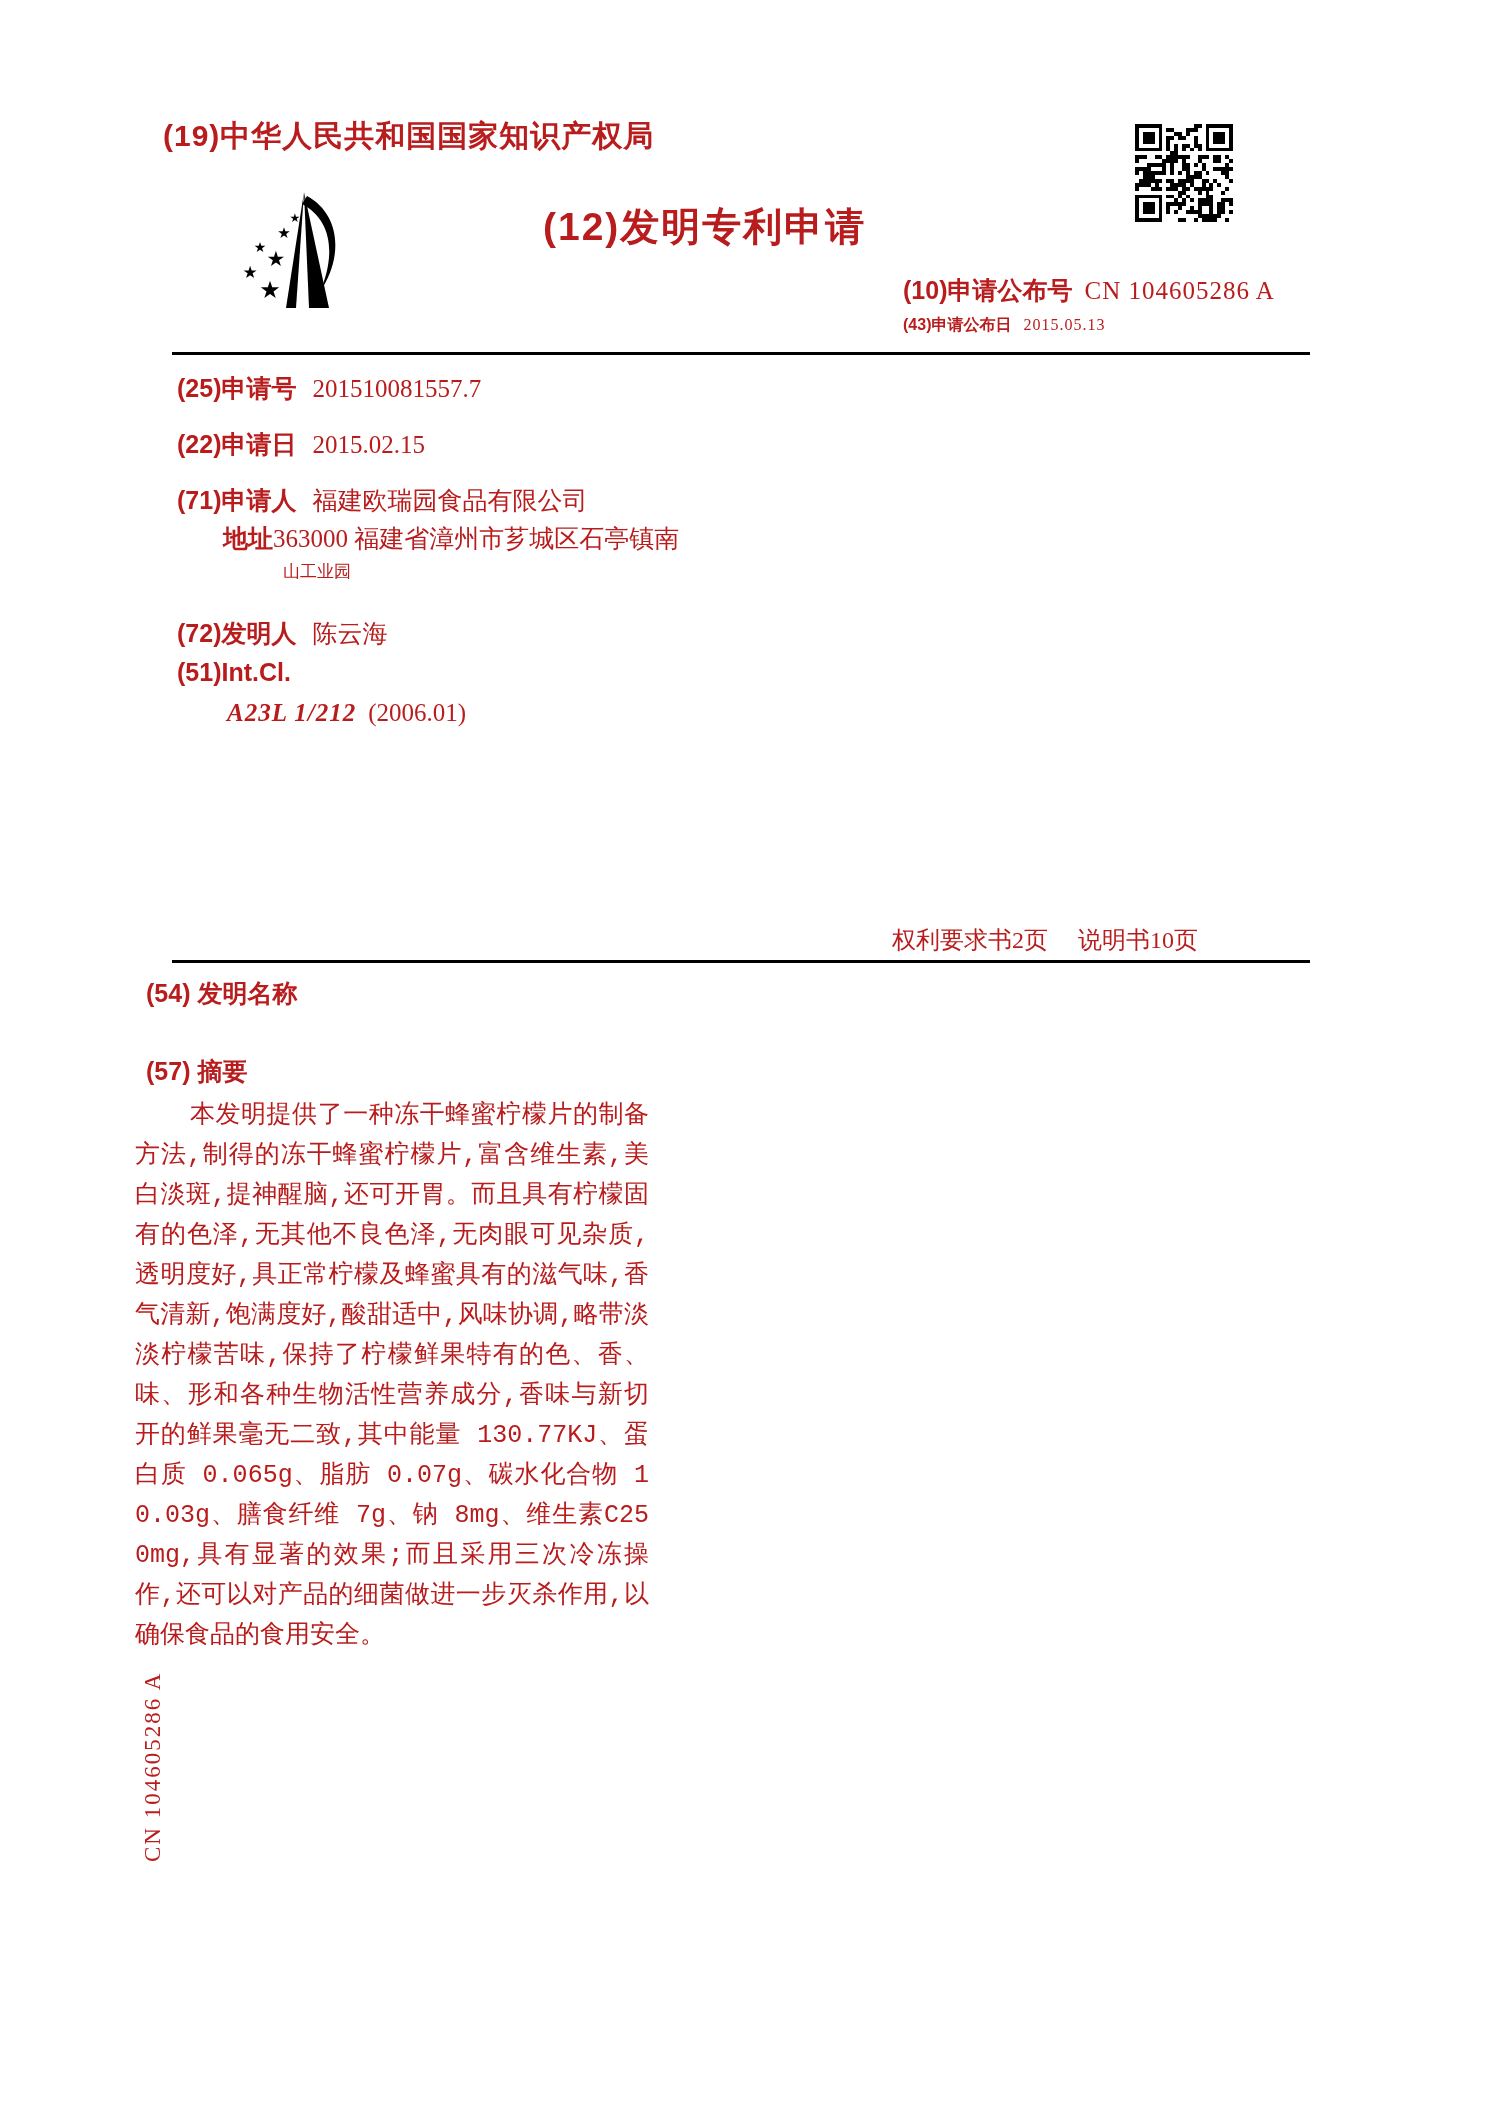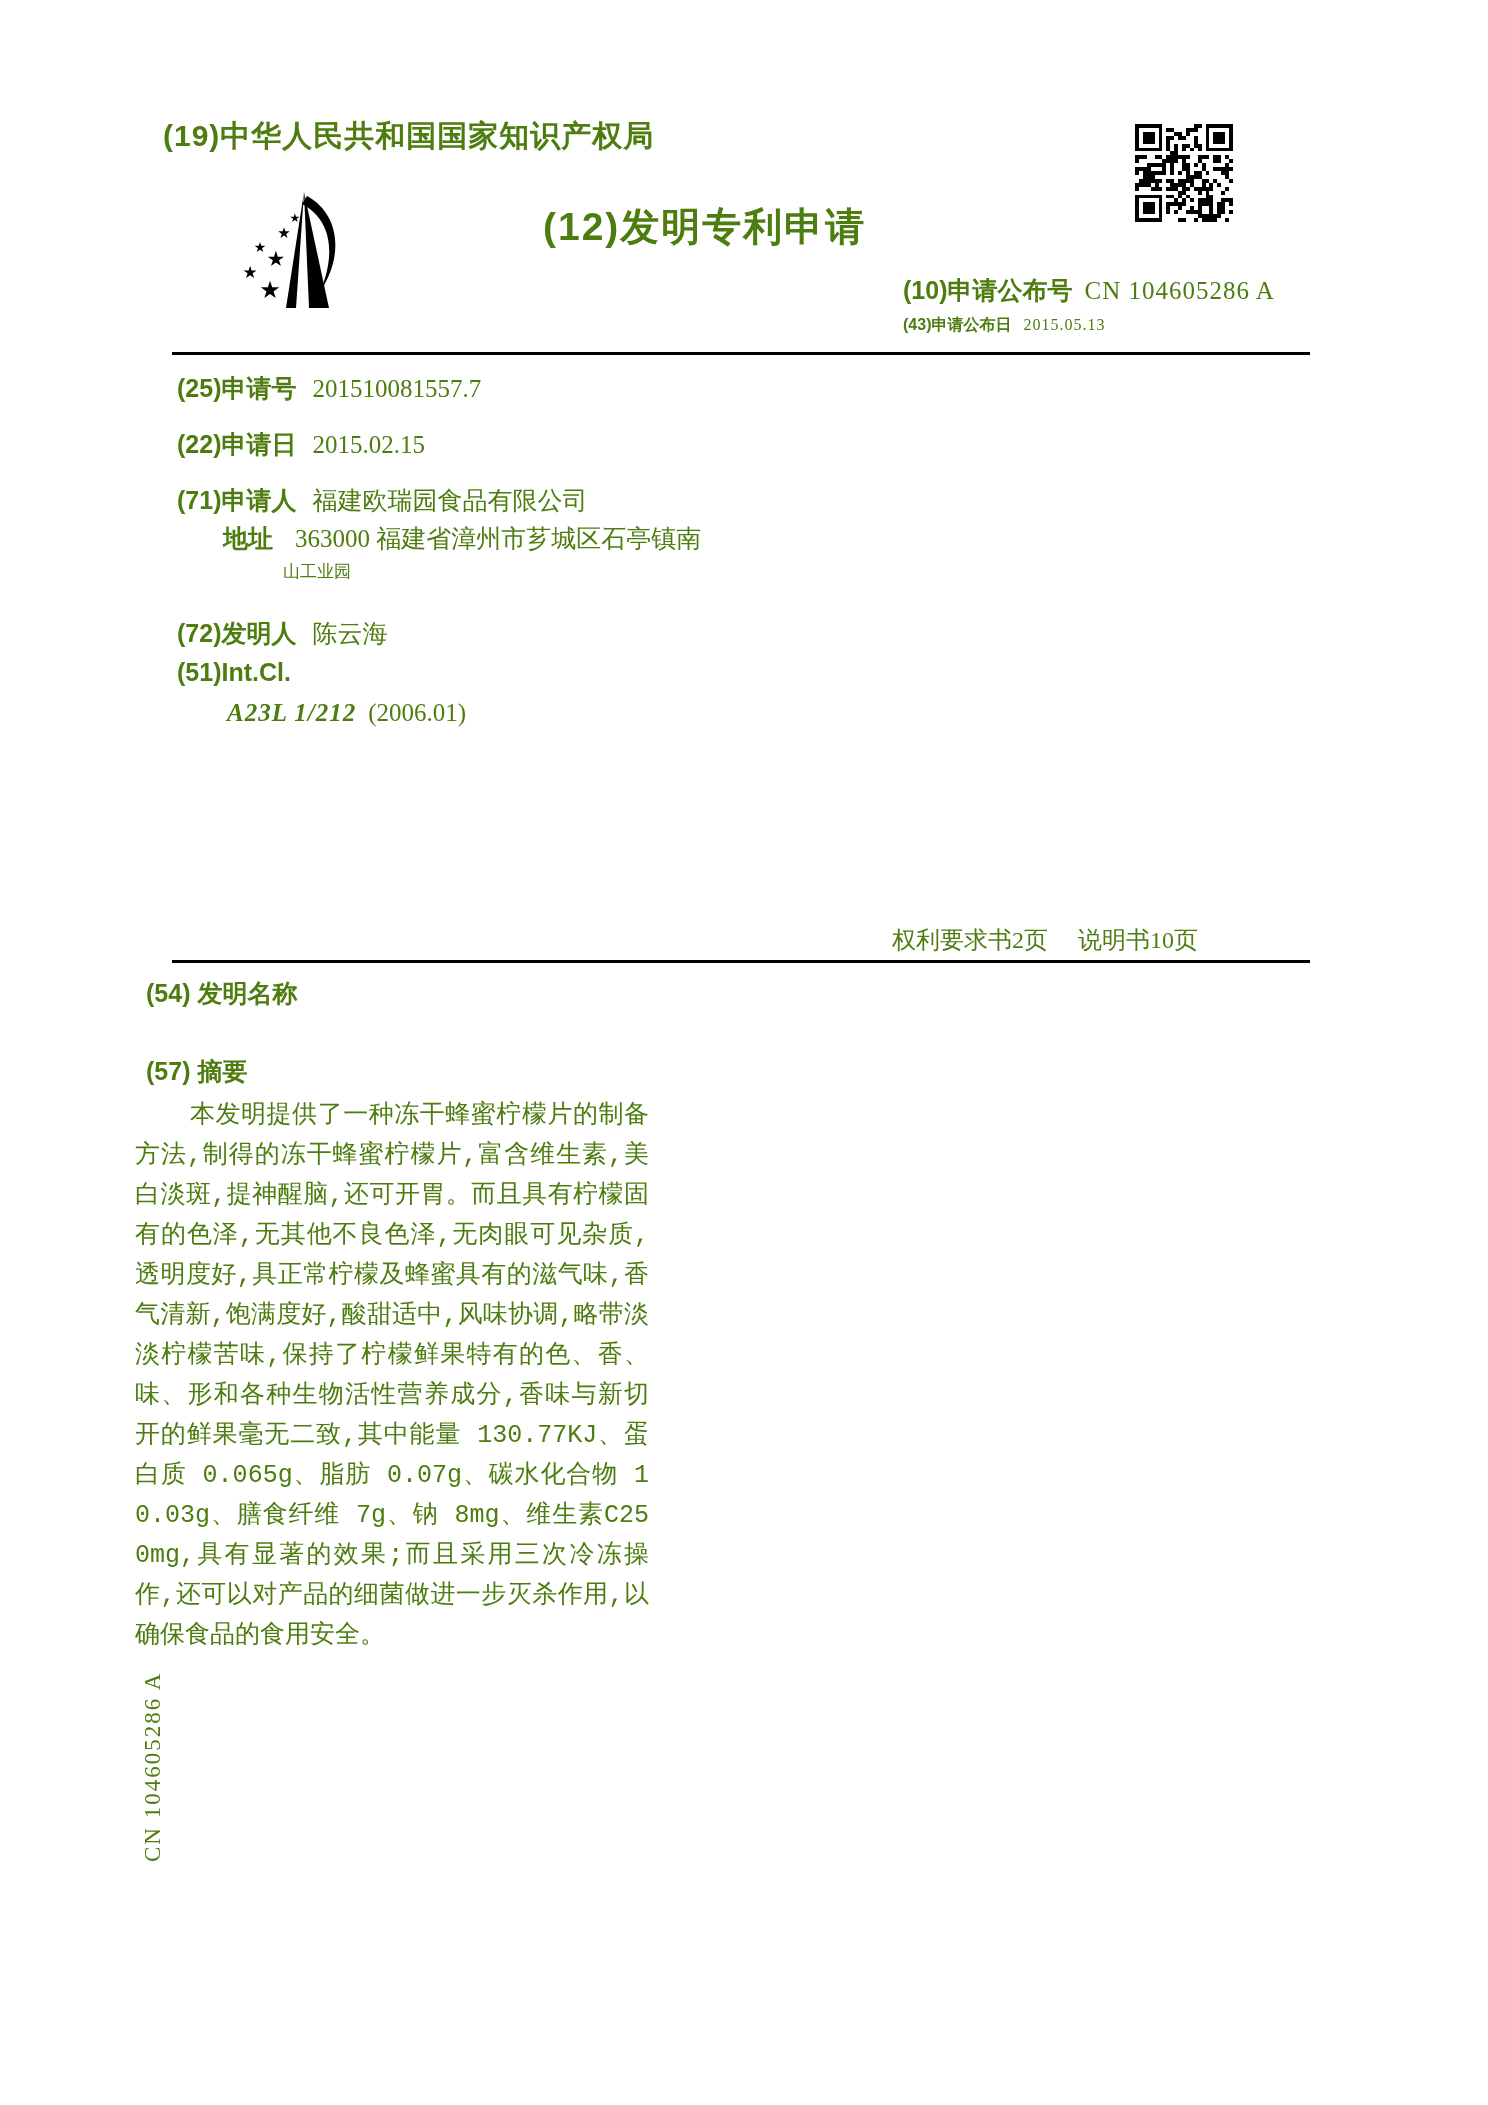--- a/index.html
+++ b/index.html
@@ -1,21 +1,21 @@
 <!DOCTYPE html>
 <html><head>
 <meta charset="utf-8">
 <style>
   * { margin:0; padding:0; box-sizing:border-box; }
   html,body { background:#ffffff; }
   .page {
     position:relative;
     width:1488px; height:2105px;
     background:#ffffff;
-    color:#4d7c0f;
+    color:#b91c1c;
     font-family:"Liberation Serif", serif;
     overflow:hidden;
   }
   .abs { position:absolute; white-space:nowrap; }
   .hei { font-family:"Liberation Sans", sans-serif; font-weight:bold; } 
   .song { font-family:"Liberation Serif", serif; font-weight:normal; }
   .office-line { left:163px; top:116px; font-size:30px; letter-spacing:1px; }
   .doc-type { left:543px; top:200px; font-size:39px; letter-spacing:2px; }
   .qr { left:1135px; top:124px; width:98px; height:98px; }
   .logo { left:232px; top:186px; width:112px; height:124px; }
@@ -24,21 +24,21 @@
   .pub-row1 .val, .pub-row2 .val { margin-left:12px; letter-spacing:1px; }
   .rule { position:absolute; left:172px; width:1138px; height:3px; background:#000; }
   .rule1 { top:352px; }
   .rule2 { top:960px; }
   .field { font-size:25px; }
   .field .val { margin-left:16px; }
   .f21 { left:177px; top:372px; }
   .f22 { left:177px; top:428px; }
   .f71 { left:177px; top:484px; }
   .faddr1 { left:223px; top:522px; }
-  .faddr1 .val { margin-left:22px;text-align:right; }
+  .faddr1 .val { margin-left:0;text-align:right; }
   .faddr2 { left:283px; top:560px; font-size:17px; }
   .f72 { left:177px; top:617px; }
   .f51 { left:177px; top:658px; }
   .fipc { left:227px; top:699px; font-size:25px; }
   .fipc .code { font-family:"Liberation Serif", serif; font-style:italic; font-weight:bold; letter-spacing:1px; }
   .fipc .ver { margin-left:12px; }
   .pages-line { left:892px; top:924px; font-size:24px; }
   .pages-line .gap { display:inline-block; width:30px; }
   .f54 { left:146px; top:977px; font-size:25px; }
   .inv-title { left:217px; top:1015px; font-size:26px; letter-spacing:1px; }

